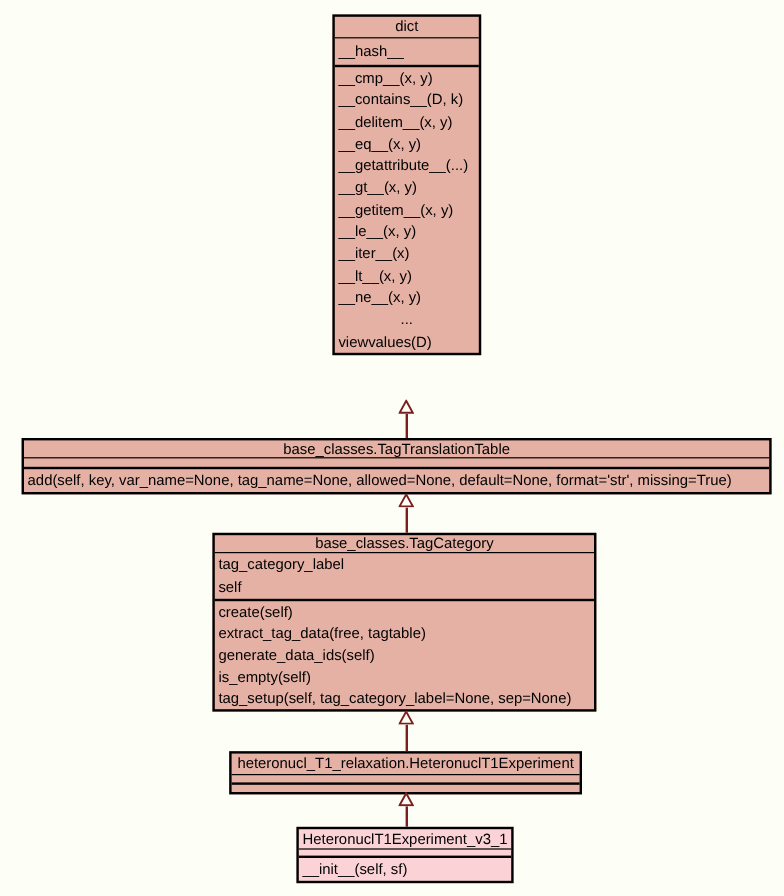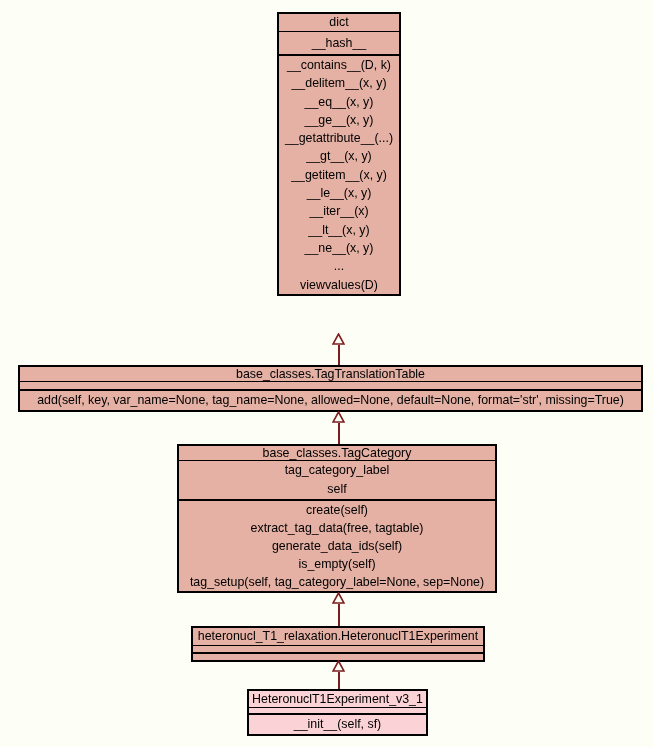--- a/index.html
+++ b/index.html
@@ -39,21 +39,20 @@
     border-bottom: 1px solid var(--border);
     overflow: hidden;
   }
   .uml-attrs {
     border-bottom: 2px solid var(--border);
   }
   .uml-row {
     white-space: nowrap;
     padding: 0 3px;
     overflow: hidden;
-    text-align: center;
   }
   .uml-row.center { text-align: center; }
 
   
   #box-dict { left: 265px; top: 12px;  width: 124px; }
   #box-dict .uml-title { line-height: 17px; }
   #box-dict .uml-attrs .uml-row { line-height: 22px; }
   #box-dict .uml-methods .uml-row { line-height: 18.3px; }
 
   #box-ttt { left: 6px; top: 365px; width: 625px; }
@@ -104,24 +103,24 @@
 <body>
 
 <div class="diagram">
 
   <div class="uml-box" id="box-dict">
     <div class="uml-title">dict</div>
     <div class="uml-attrs">
         <div class="uml-row">__hash__</div>
       </div>
     <div class="uml-methods">
+        <div class="uml-row">__cmp__(x, y)</div>
         <div class="uml-row">__contains__(D, k)</div>
         <div class="uml-row">__delitem__(x, y)</div>
         <div class="uml-row">__eq__(x, y)</div>
-        <div class="uml-row">__ge__(x, y)</div>
         <div class="uml-row">__getattribute__(...)</div>
         <div class="uml-row">__gt__(x, y)</div>
         <div class="uml-row">__getitem__(x, y)</div>
         <div class="uml-row">__le__(x, y)</div>
         <div class="uml-row">__iter__(x)</div>
         <div class="uml-row">__lt__(x, y)</div>
         <div class="uml-row">__ne__(x, y)</div>
         <div class="uml-row center">...</div>
         <div class="uml-row">viewvalues(D)</div>
       </div>

